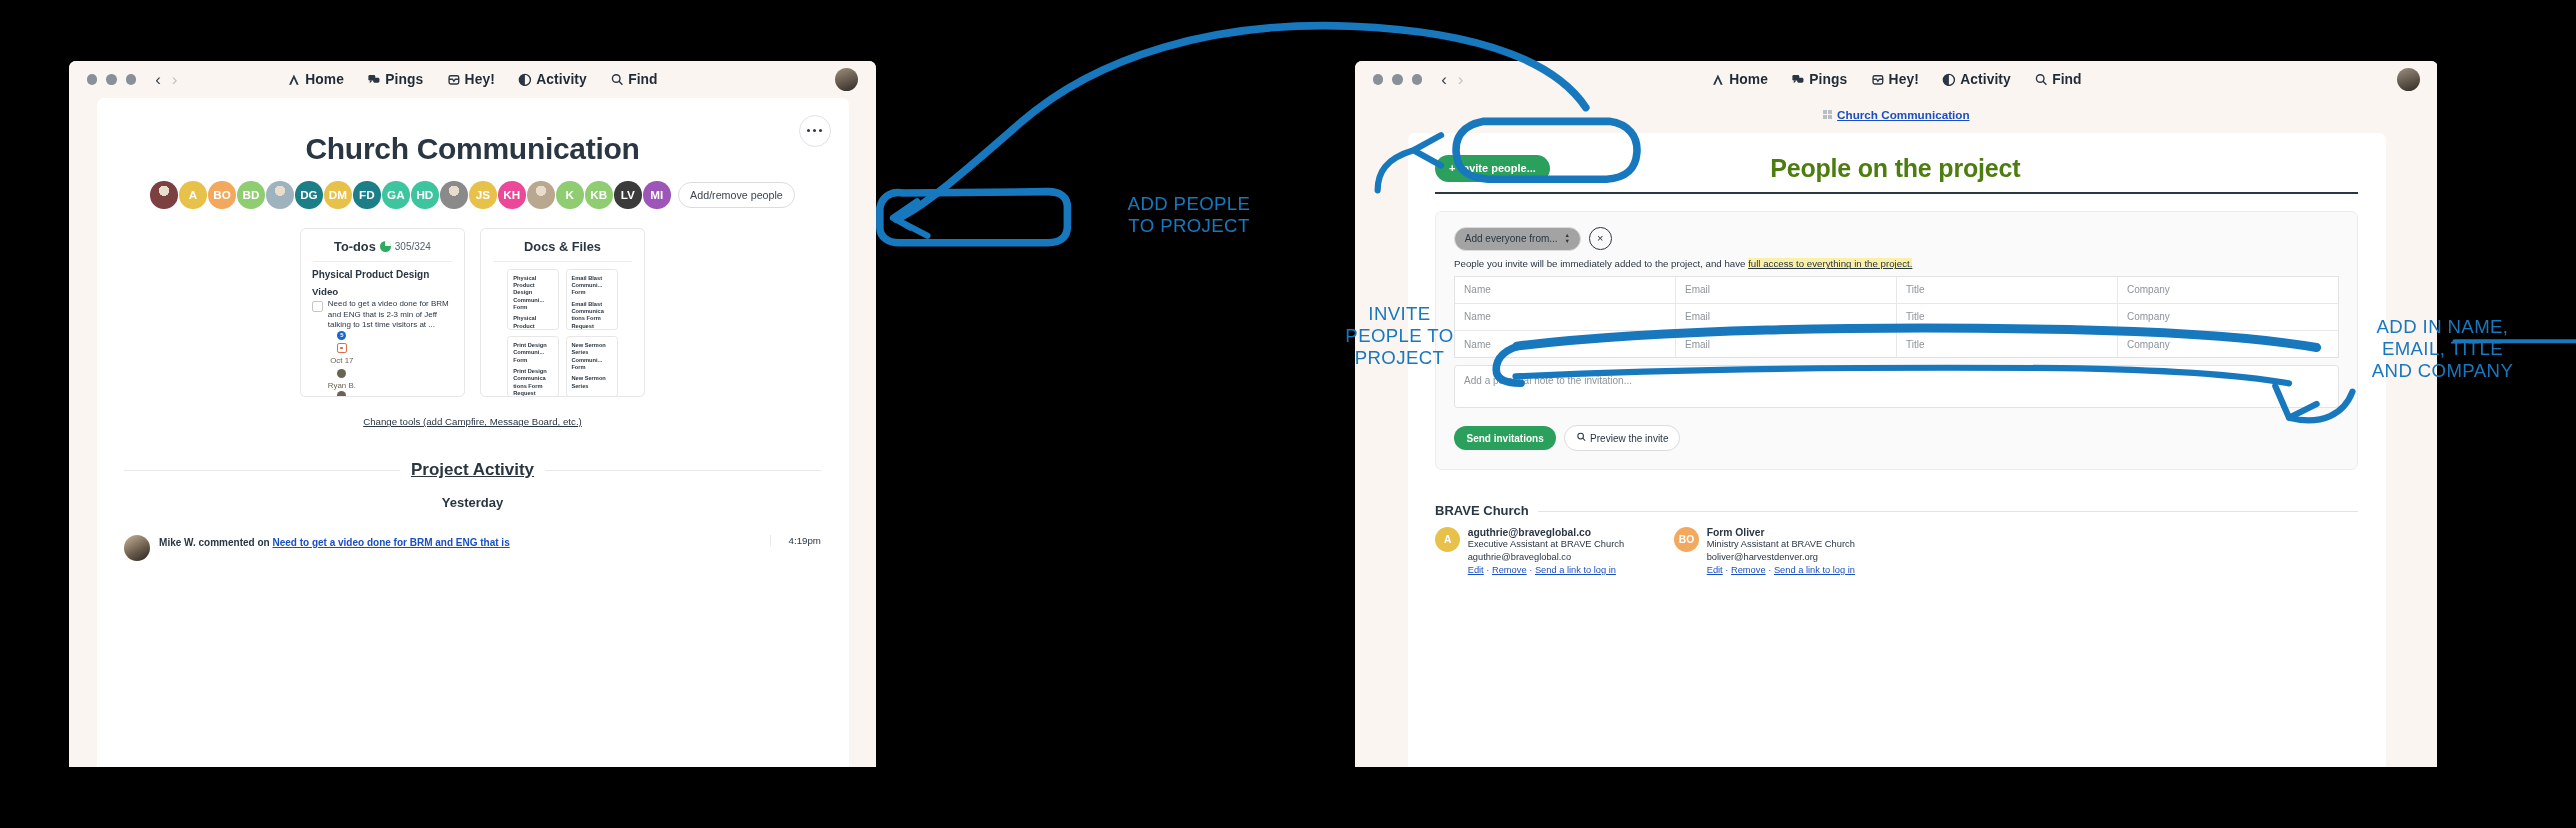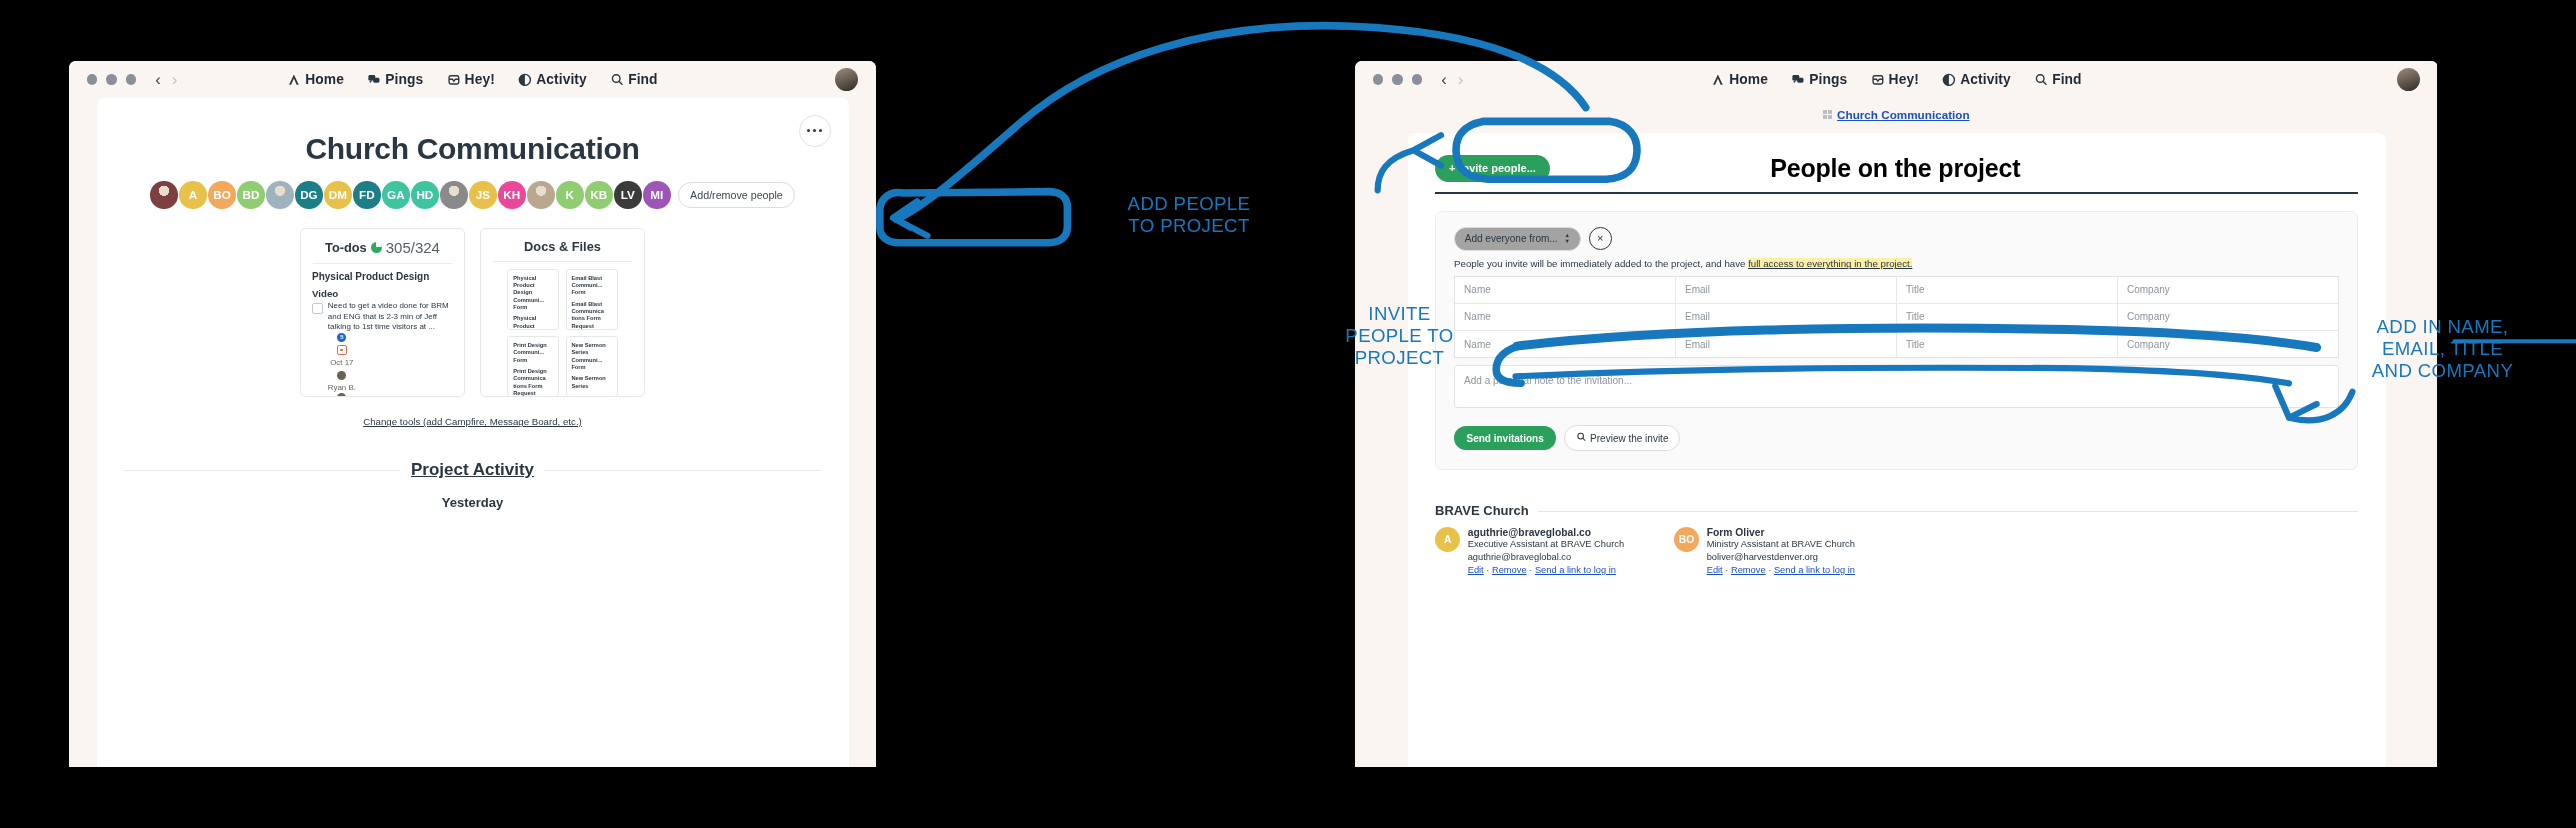--- a/index.html
+++ b/index.html
@@ -38,21 +38,21 @@
              padding:6.2px 11px;font-size:10.7px;color:#3a4550;white-space:nowrap;}
 
   .cards{display:flex;justify-content:center;gap:15px;}
   .card{width:165px;height:169px;border:0.7px solid #e6e6e6;border-radius:5.5px;background:#fff;
         padding:9.7px 11px;box-sizing:border-box;overflow:hidden;}
   .card-h{font-size:12.8px;font-weight:800;color:#2a3642;display:flex;
           align-items:center;justify-content:center;gap:4px;}
   .pie{width:11px;height:11px;border-radius:50%;background:#2eaa5f;position:relative;}
   .pie::after{content:"";position:absolute;left:50%;top:0;width:50%;height:50%;background:#fff;
               border-top-right-radius:11px;opacity:.95;}
-  .cnt{font-size:15px;font-weight:400;color:#555f6a;}
+  .cnt{font-size:10px;font-weight:400;color:#555f6a;}
   .card hr{border:0;border-top:0.7px solid #ececec;margin:7.6px 1.4px 6.9px;}
   .grp{font-size:10px;font-weight:800;color:#2a3642;margin:2.8px 0 6.2px;}
   .sub{font-size:9.7px;font-weight:800;color:#2a3642;margin:1.4px 0 2.1px;}
   .todo{display:flex;gap:4.8px;}
   .cb{width:9px;height:9px;border:1px solid #c6c6c6;border-radius:2.1px;flex:0 0 auto;margin-top:2.1px;}
   .todo-t{font-size:8px;line-height:1.32;color:#2a3642;}
   .meta{display:inline-flex;align-items:center;gap:2.8px;vertical-align:middle;flex-direction:column;}
   .badge{background:#1a66c9;color:#fff;border-radius:50%;width:9px;height:9px;font-size:5.9px;
          display:inline-flex;align-items:center;justify-content:center;font-weight:700;}
   .datechip{width:8.3px;height:8.3px;border:1px solid #e0694a;border-radius:2.1px;display:inline-flex;
@@ -84,21 +84,21 @@
 
   
   .breadcrumb{display:flex;align-items:center;justify-content:center;gap:5.5px;}
   .bc-icon{display:grid;grid-template-columns:3.4px 3.4px;grid-template-rows:3.4px 3.4px;gap:1.4px;}
   .bc-icon i{background:#b9bec4;display:block;}
   .bc-link{font-size:11.7px;font-weight:800;color:#1a4fc4;text-decoration:underline;}
 
   .rpage-head{display:flex;align-items:center;gap:0;position:relative;padding-bottom:9.7px;border-bottom:2.1px solid #2a3642;}
   .invite-btn{background:#2aa05c;color:#fff;border-radius:16.5px;padding:7.6px 13.8px;font-size:11px;font-weight:700;
               display:inline-flex;align-items:center;gap:4.1px;white-space:nowrap;}
-  .people-title{flex:1;text-align:center;font-size:25px;font-weight:800;color:#000000;letter-spacing:-0.2px;}
+  .people-title{flex:1;text-align:center;font-size:25px;font-weight:800;color:#4d7c0f;letter-spacing:-0.2px;}
 
   .invite-panel{background:#fafafa;border:0.7px solid #ececec;border-radius:6.9px;padding:15px 18px 18px;position:relative;}
   .ip-top{display:flex;align-items:flex-start;}
   .ip-q{font-size:16.5px;font-weight:800;color:#2a3642;flex:1;}
   .selectbox{border:0.7px solid #dcdcdc;border-radius:13.8px;background:#a3a3a3;padding:5.5px 9.7px;font-size:10px;
              color:#2a3642;display:inline-flex;align-items:center;gap:6.9px;white-space:nowrap;}
   .selectbox .caret{display:flex;flex-direction:column;gap:1.4px;font-size:5.5px;line-height:.7;}
   .closeb{width:20.7px;height:20.7px;border-radius:50%;border:1px solid #2a3642;display:flex;
           align-items:center;justify-content:center;font-size:11px;color:#2a3642;margin-left:8.3px;}
   .ip-desc{font-size:9.7px;color:#2a3642;margin-top:7.6px;}
@@ -293,20 +293,27 @@
 
     <div class="changetools" style="margin-top:19.3px;">Change tools (add Campfire, Message Board, etc.)</div>
 
     <div class="divtitle" style="margin:33px 27.6px 0;">
       <span class="ln"></span>
       <span class="tx">Project Activity</span>
       <span class="ln"></span>
     </div>
     <div class="dayhead" style="margin-top:15px;">Yesterday</div>
 
+    <div class="act" style="margin:15px 27.6px 0;">
+      <span class="act-av"></span>
+      <span class="act-body">
+        <span>Mike W. commented on </span><a href="#">Need to get a video done for BRM and ENG that is</a>
+      </span>
+      <span class="act-time">4:19pm</span>
+    </div>
   </div>
 </div>
 
 <div class="window" style="left:1355px;top:61px;width:1083px;height:706px;">
   <div class="titlebar">
     <div class="traffic">
       <span class="dot"></span>
       <span class="dot"></span>
       <span class="dot"></span>
     </div>

